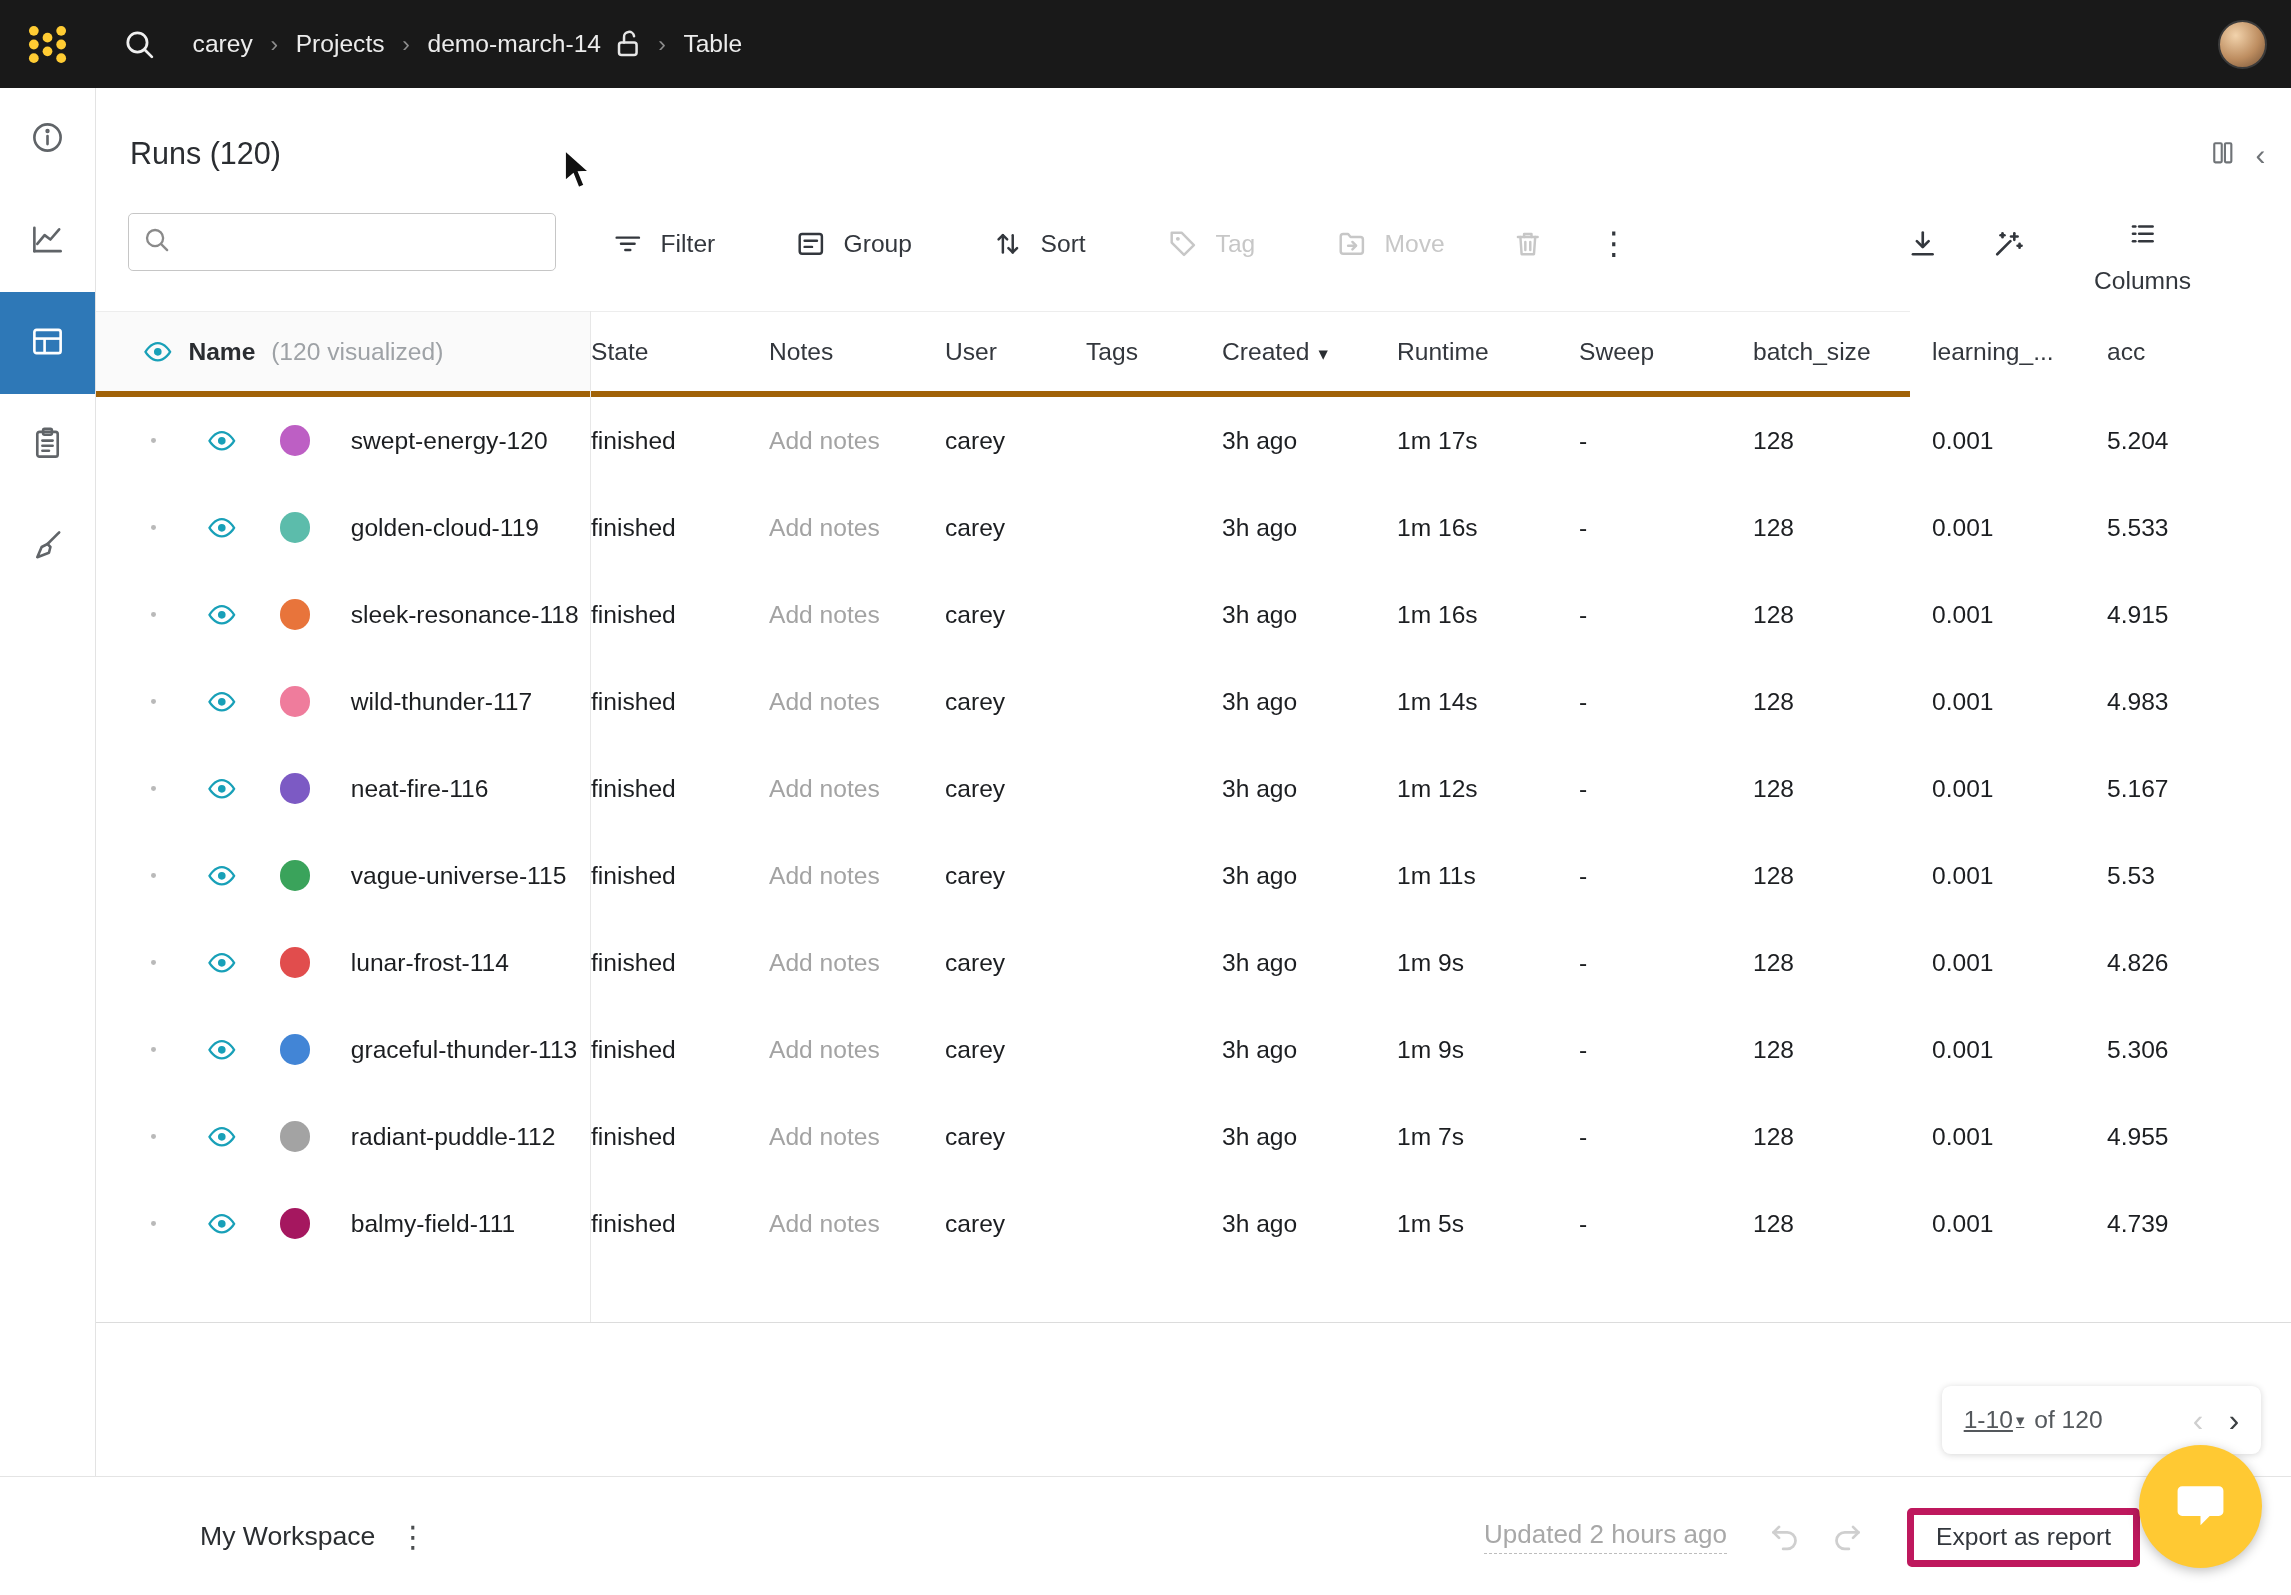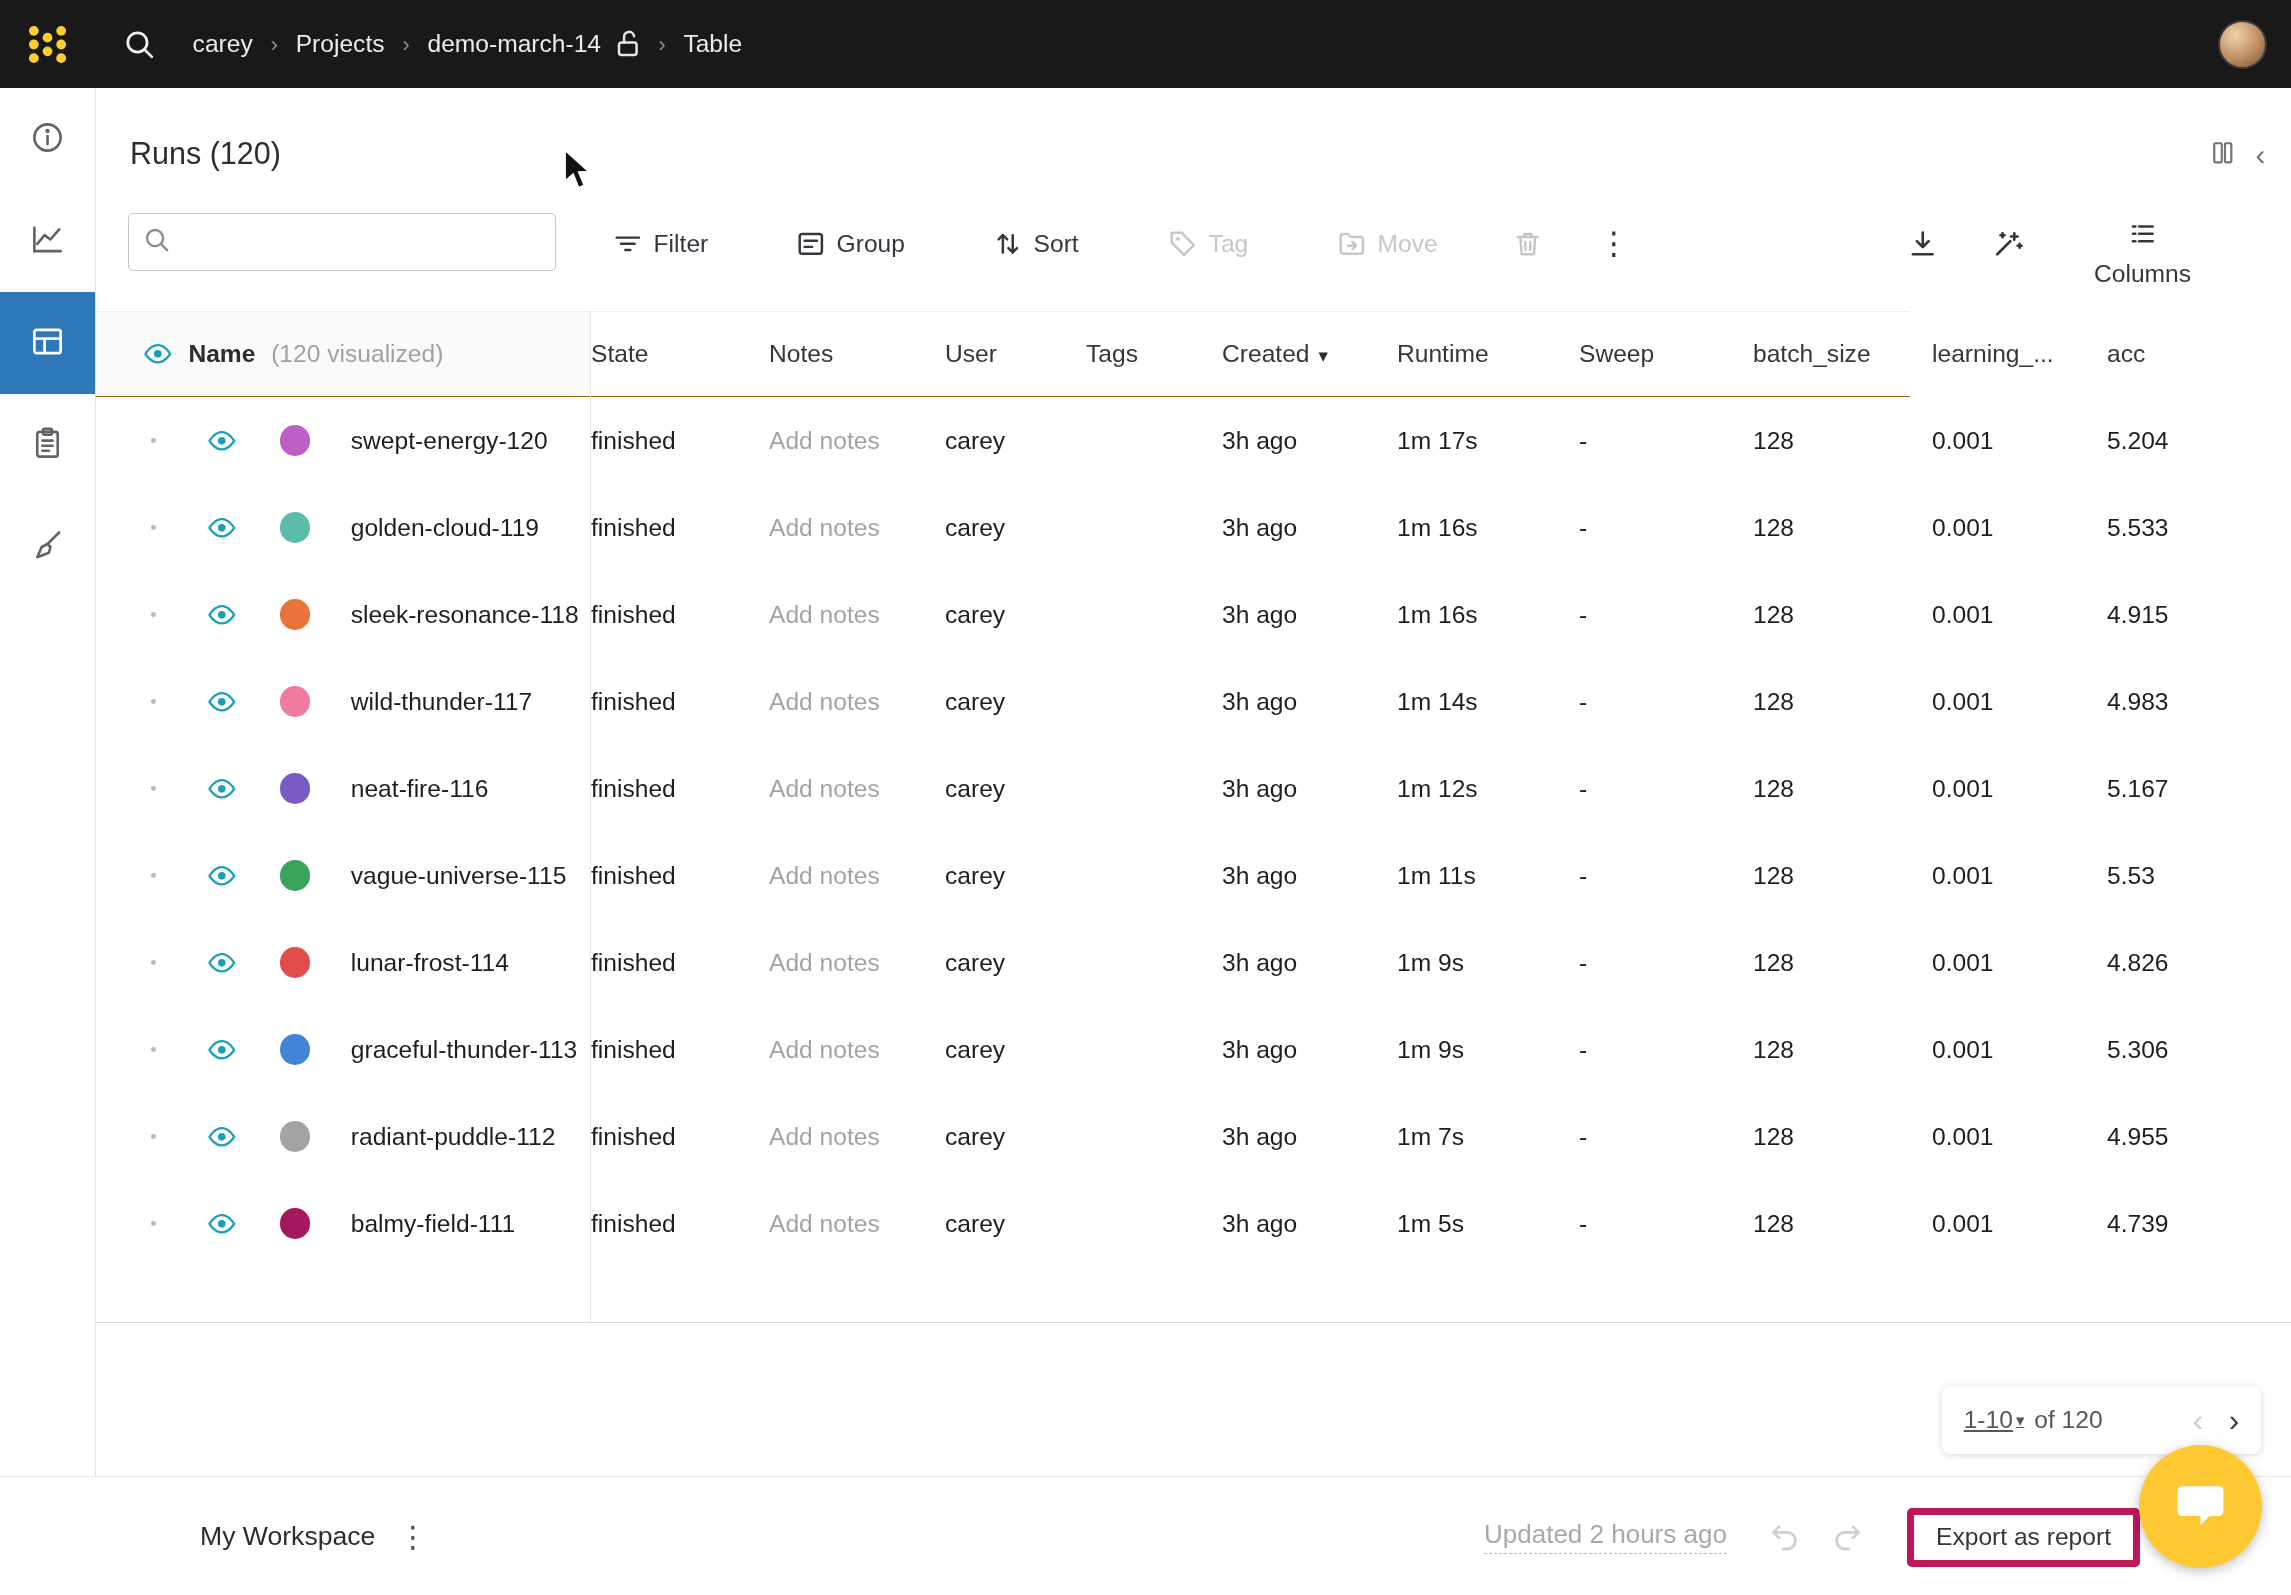--- a/index.html
+++ b/index.html
@@ -44,33 +44,33 @@
 
   .search-box {
     position:absolute; left:128px; top:213px; width:428px; height:58px;
     border:1px solid #c6c6c6; border-radius:4.9px; background:#fff;
     display:flex; align-items:center; padding:0 13.8px;
   }
   .search-box input { border:none; outline:none; flex:1; font-size:23.6px; margin-left:11.8px; font-family:inherit; background:transparent; }
 
   .tool {
     position:absolute; top:219px; height:49px;
-    display:flex; align-items:center; gap:11px;
+    display:flex; align-items:center; gap:18px;
     font-size:24.6px; color:#33373d; cursor:pointer; white-space:nowrap;
   }
   .tool.disabled { color:#c7c7c7; cursor:default; }
   .tool svg { display:block; }
   .kebab-glyph { font-size:31.5px; color:#33373d; letter-spacing:0; }
 
   
   .table-header {
     position:absolute; left:96px; top:311px; width:1814px; height:86px;
     display:grid; grid-template-columns:495px 178px 176px 141px 136px 175px 182px 174px 179px 175px 1fr;
     align-items:center; font-size:24.6px; color:#33373d;
-    border-top:1px solid #ededed; border-bottom:1px solid #a16207;
+    border-top:1px solid #ededed; border-bottom:6px solid #a16207;
     background:#fff; z-index:2;
   }
   .th { cursor:pointer; }
   .th-name { background:#fafafa; height:100%; display:flex; align-items:center; padding-left:47px; gap:15.8px; }
   .muted { color:#9ea2a6; }
   .caret { font-size:18.7px; margin-left:8.9px; color:#2a2d31; }
 
   .table-body { position:absolute; left:96px; top:397px; width:2196px; z-index:1; }
   .trow {
     display:grid; grid-template-columns:495px 178px 176px 141px 136px 175px 182px 174px 179px 175px 1fr;

